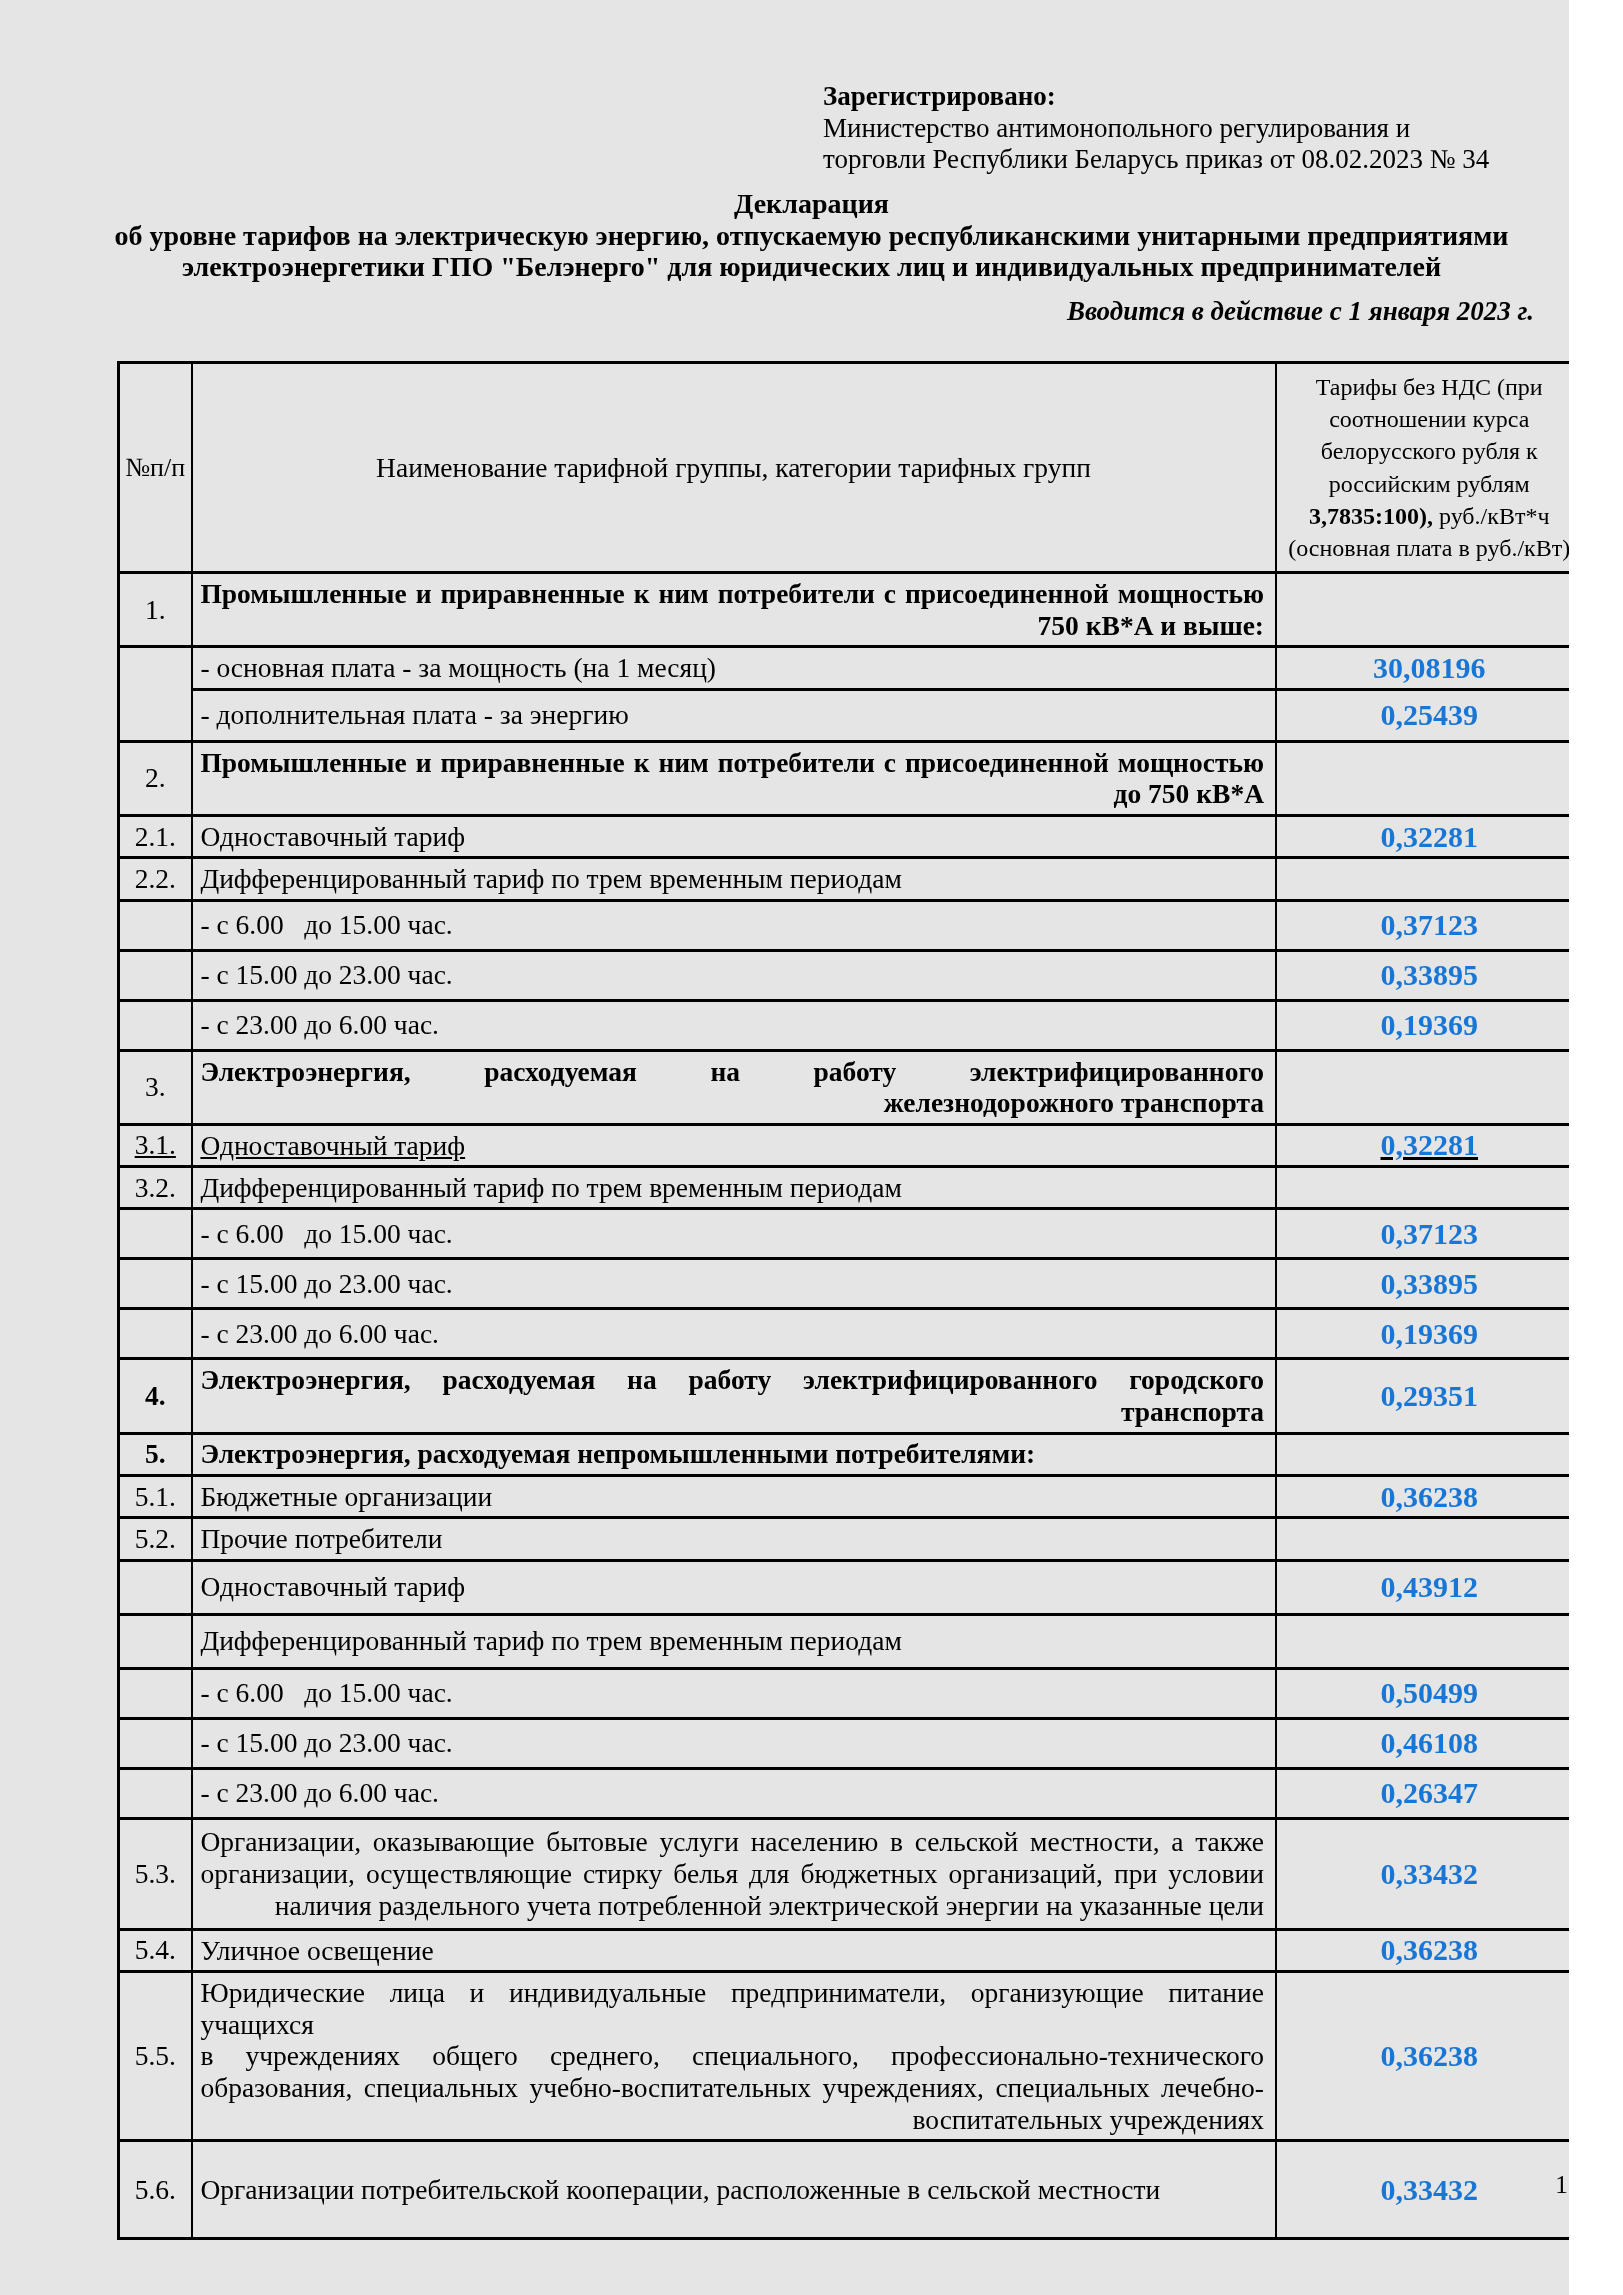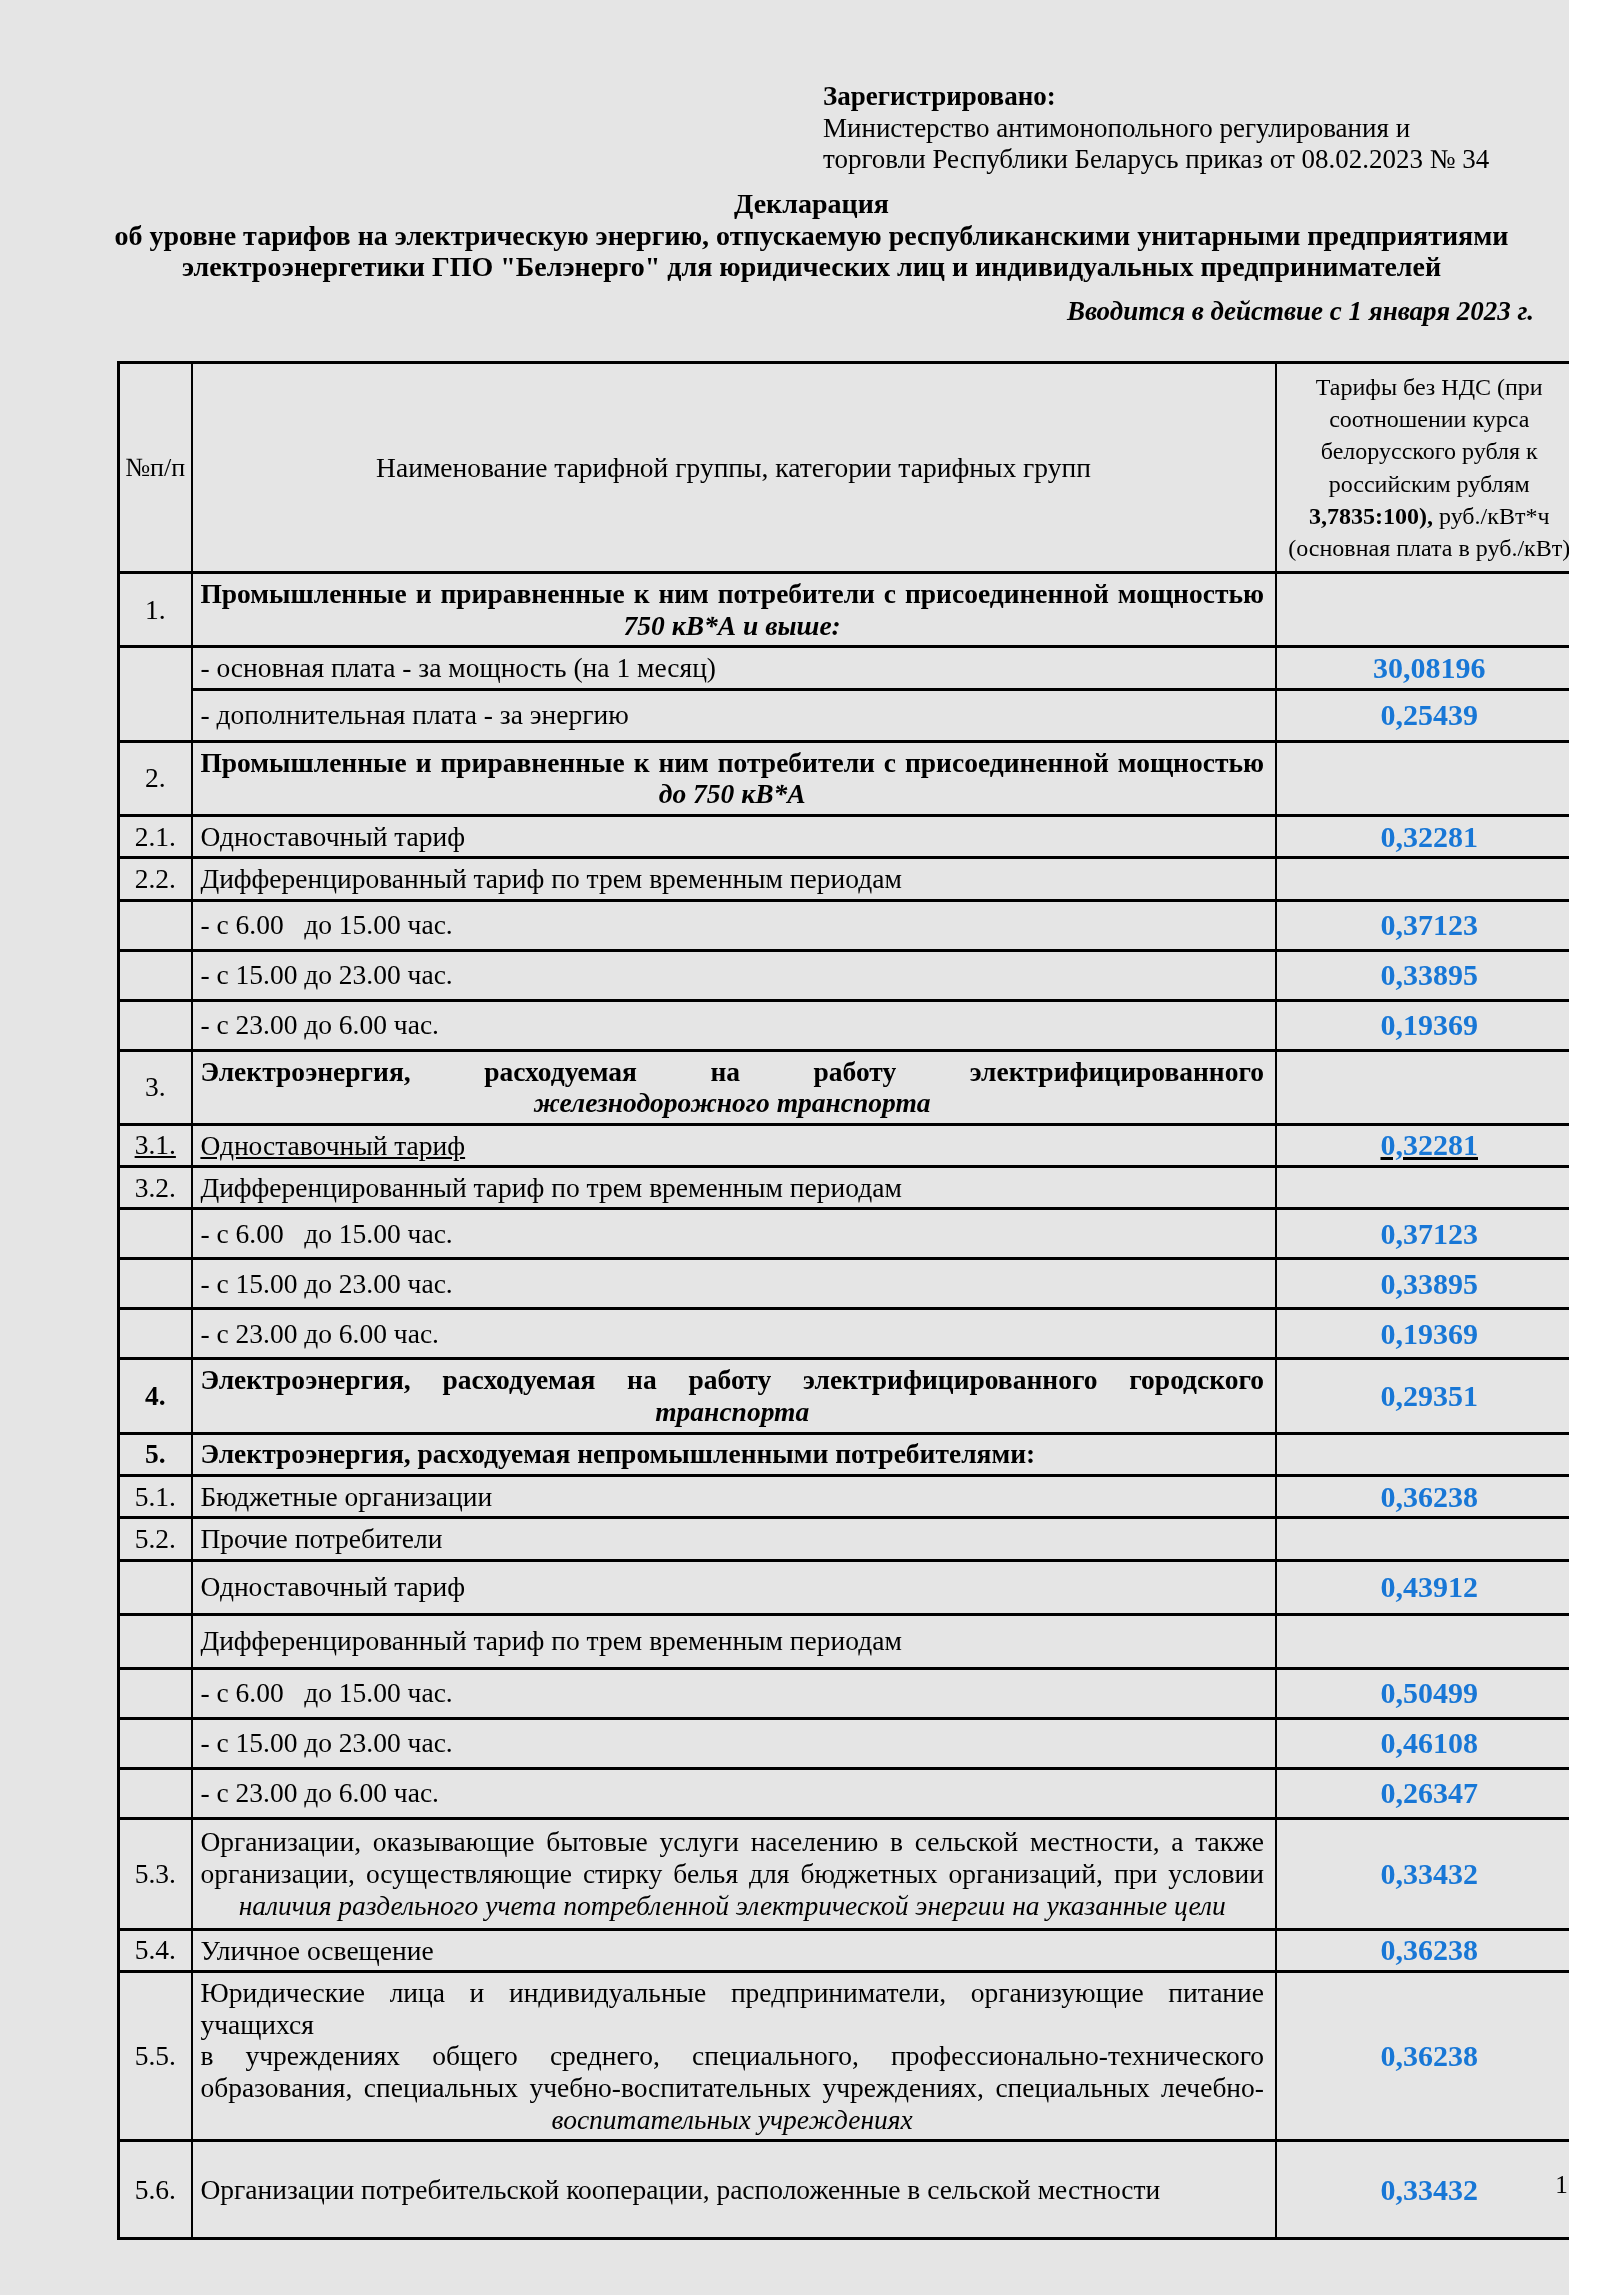--- a/index.html
+++ b/index.html
@@ -70,21 +70,21 @@
   tbody td { font-size: 27.5px; }
   .c-num   { text-align: center; padding: 2.6px; }
   .c-name  { text-align: left; padding: 3.9px 10.5px 3.9px 7.9px; line-height: 1.15; }
   .c-value {
     text-align: center;
     font-weight: bold;
     font-size: 30px;
     color: var(--value-blue, #1877d6);
   }
   .jline      { text-align: justify; text-align-last: justify; }
-  .jline-last { text-align: center; font-style: italic; }
+  .jline-last { text-align: right; }
 
   .page-num {
     position: absolute;
     right: 1.3px;
     top: 2171px;
     font-size: 25px;
   }
 </style>
 </head>
 <body>

